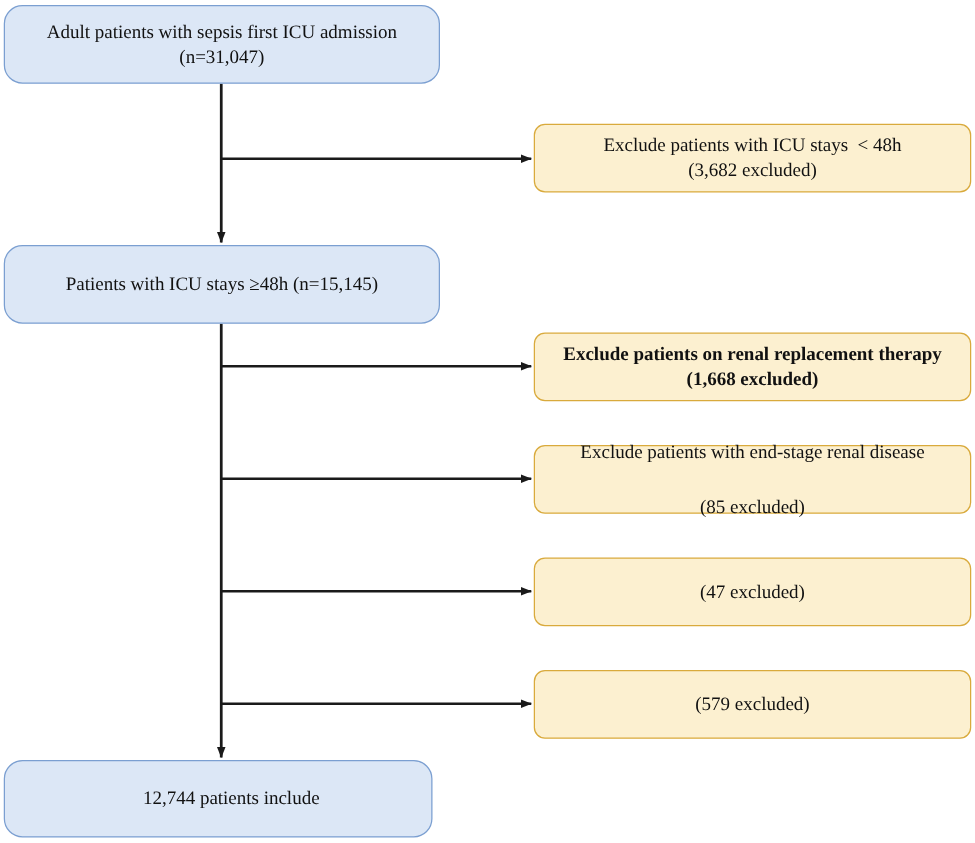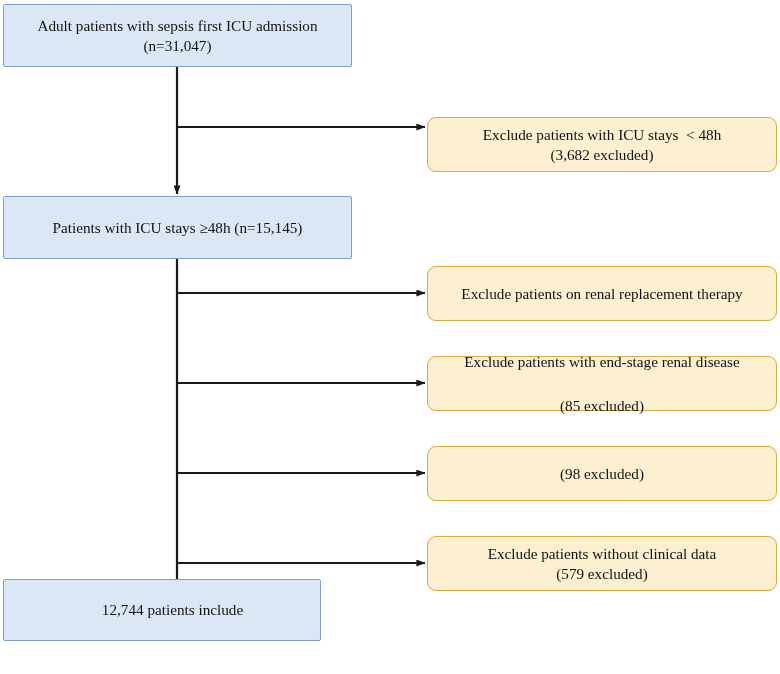--- a/index.html
+++ b/index.html
@@ -40,21 +40,21 @@
     white-space: pre;
   }
   .node .line1,
   .node .line2 {
     display: block;
     width: 100%;
   }
   .node-included {
     background: #dce7f6;
     border: 1.4px solid #7b9fd1;
-    border-radius: 2px;
+    border-radius: 15px;
     font-size: 15.2px;
     color: #111111;
   }
   .node-excluded {
     background: #fcf0d0;
     border: 1.4px solid #d9aa3c;
     border-radius: 9px;
     font-size: 15.2px;
     color: #111111;
   }
@@ -87,40 +87,40 @@
 
   <div class="node node-included" style="left:3px; top:4px; width:349px; height:63px;">
     <span class="line1">Adult patients with sepsis first ICU admission</span>
     <span class="line2">(n=31,047)</span>
   </div>
 
   <div class="node node-included" style="left:3px; top:196px; width:349px; height:63px;justify-content:center;">
     <span class="line1">Patients with ICU stays ≥48h (n=15,145)</span>
   </div>
 
-  <div class="node node-included" style="left:3px; top:579px; width:318px; height:62px;padding-left:21px;">
+  <div class="node node-included" style="left:3px; top:608px; width:343px; height:62px;padding-left:21px;">
     <span class="line1">12,744 patients include</span>
   </div>
 
-  <div class="node node-excluded" style="left:427px; top:117px; width:350px; height:55px;">
+  <div class="node node-excluded" style="left:427px; top:99px; width:350px; height:55px;">
     <span class="line1">Exclude patients with ICU stays  &lt; 48h</span>
     <span class="line2">(3,682 excluded)</span>
   </div>
 
-  <div class="node node-excluded" style="left:427px; top:266px; width:350px; height:55px;">
+  <div class="node node-excluded" style="left:427px; top:266px; width:350px; height:55px;font-weight:bold;">
     <span class="line1">Exclude patients on renal replacement therapy</span>
+    <span class="line2">(1,668 excluded)</span>
   </div>
 
   <div class="node node-excluded" style="left:427px; top:356px; width:350px; height:55px;gap:24px;">
     <span class="line1">Exclude patients with end-stage renal disease</span>
     <span class="line2">(85 excluded)</span>
   </div>
 
   <div class="node node-excluded" style="left:427px; top:446px; width:350px; height:55px;">
-    <span class="line2">(98 excluded)</span>
+    <span class="line2">(47 excluded)</span>
   </div>
 
   <div class="node node-excluded" style="left:427px; top:536px; width:350px; height:55px;">
-    <span class="line1">Exclude patients without clinical data</span>
     <span class="line2">(579 excluded)</span>
   </div>
 
 </div>
 
 </body></html>

